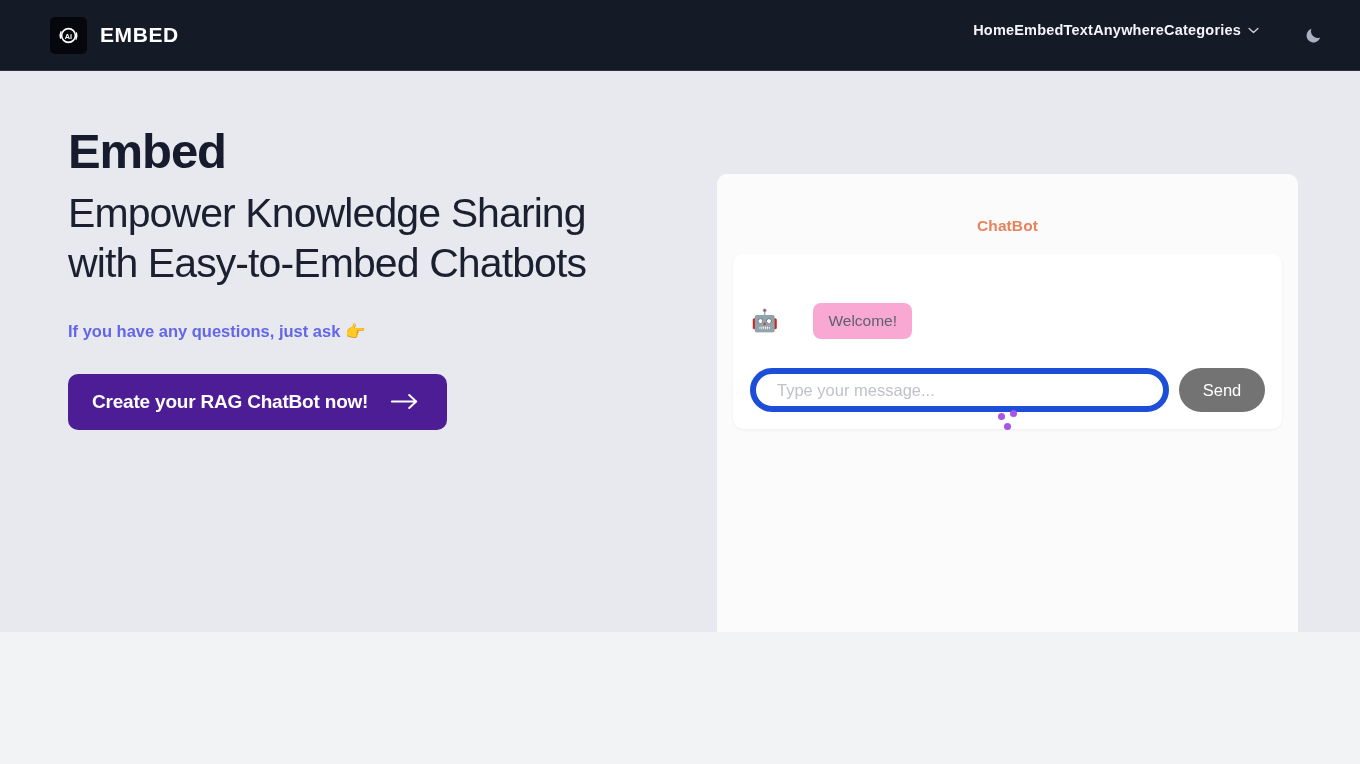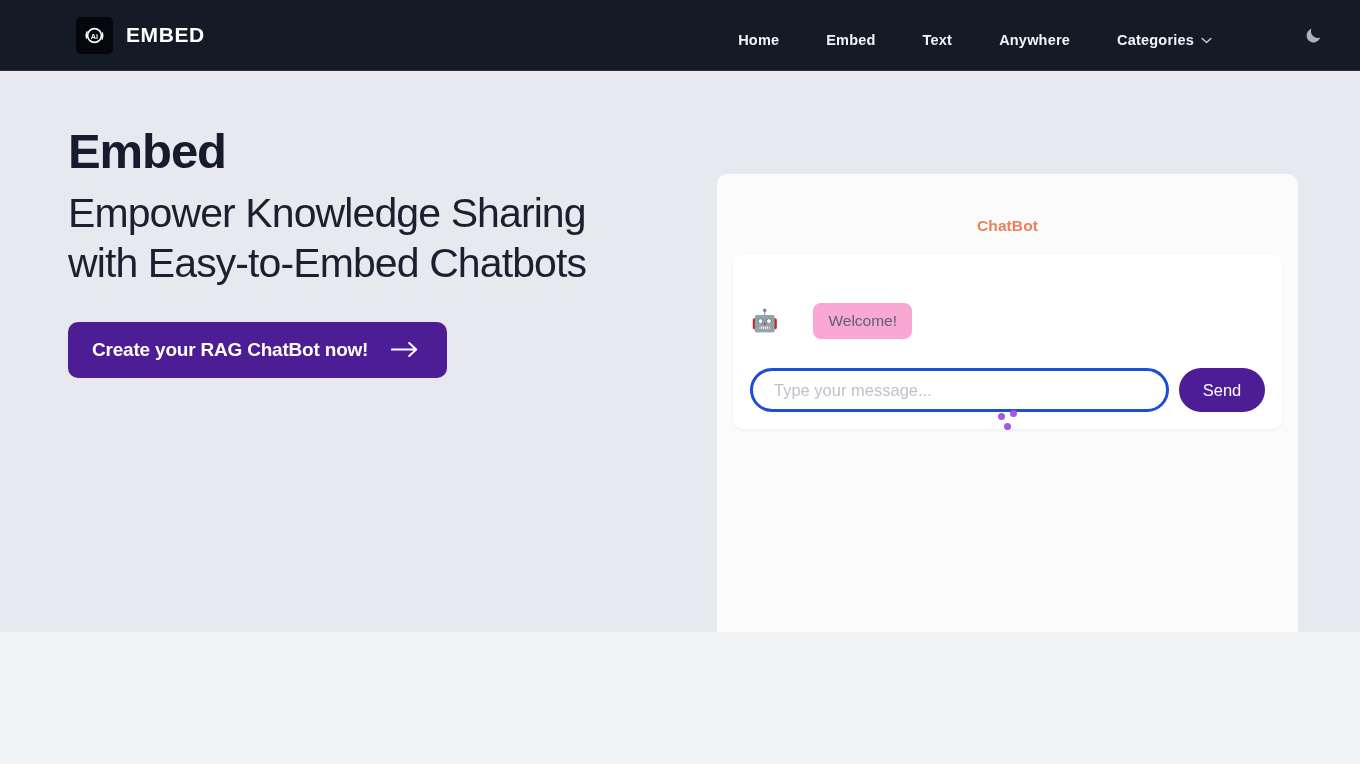--- a/index.html
+++ b/index.html
@@ -9,43 +9,42 @@
     font-family: "Liberation Sans", sans-serif;
     background: #e7e9ee;
   }
 
   
   .header {
     height: 71px;
     background: #151a27;
     display: flex;
     align-items: center;
-    padding: 0 34px 0 76px;
+    padding: 0 34px 0 50px;
     position: relative;
     border-bottom: 1px solid #2a3040;
   }
   .brand { display: flex; align-items: center; gap: 13px; }
   .brand-logo {
     width: 37px; height: 37px;
     background: #05070d;
     border-radius: 5px;
     display: flex; align-items: center; justify-content: center;
   }
   .brand-logo svg { display:block; }
   .brand-name {
     color: #ffffff;
     font-size: 21px;
     font-weight: bold;
     letter-spacing: 0.6px;
   }
   .nav {
     margin-left: auto;
     display: flex;
-    align-items: flex-end;
-    gap: 47px;
+    align-items: flex-start;
   }
   .nav-item {
     color: #f2f4f8;
     font-size: 14.5px;
     font-weight: bold;
     text-decoration: none;
     letter-spacing: .2px;
     display: flex; align-items: center; gap: 7px;
     cursor: pointer;
   }
@@ -157,35 +156,35 @@
     margin-left: 24px;
   }
   .chat-inputrow {
     position: absolute;
     left: 17px; right: 17px; bottom: 17px;
     display: flex; align-items: center; gap: 10px;
   }
   .chat-input {
     flex: 1;
     height: 44px;
-    border: 3px solid #1d4ed8;
+    border: 6px solid #1d4ed8;
     border-radius: 22px;
     padding: 0 21px;
     font-size: 16.5px;
     font-family: inherit;
     color: #737373;
     background: #fff;
     outline: none;
   }
   .chat-input::placeholder { color: #bfc2c9; }
   .chat-send {
     width: 86px; height: 44px;
     border: none;
     border-radius: 22px;
-    background: #4c1d95;
+    background: #737373;
     color: #ffffff;
     font-size: 16.5px;
     font-family: inherit;
     cursor: pointer;
   }
   .chat-loader {
     position: absolute;
     left: 0; right: 0; top: 233px;
     display: flex; justify-content: center;
   }
@@ -248,20 +247,21 @@
         <path d="M20.5 14.6A8.6 8.6 0 0 1 9.4 3.6a8.8 8.8 0 1 0 11.1 11z" fill="#aab1c2"></path>
       </svg>
     </span>
   </div>
 </div>
 
 <div class="hero">
   <div class="hero-left">
     <div class="hero-kicker">Embed</div>
     <h1 class="hero-title">Empower Knowledge Sharing with Easy-to-Embed Chatbots</h1>
+    <a class="hero-link">If you have any questions, just ask 👉</a>
     <div>
       <button class="cta">
         <span>Create your RAG ChatBot now!</span>
         <svg width="28" height="17" viewBox="0 0 30 18">
           <path d="M1 9h25M19.5 2 27 9l-7.5 7" stroke="#ffffff" stroke-width="2.1" fill="none" stroke-linecap="round" stroke-linejoin="round"></path>
         </svg>
       </button>
     </div>
   </div>
 

